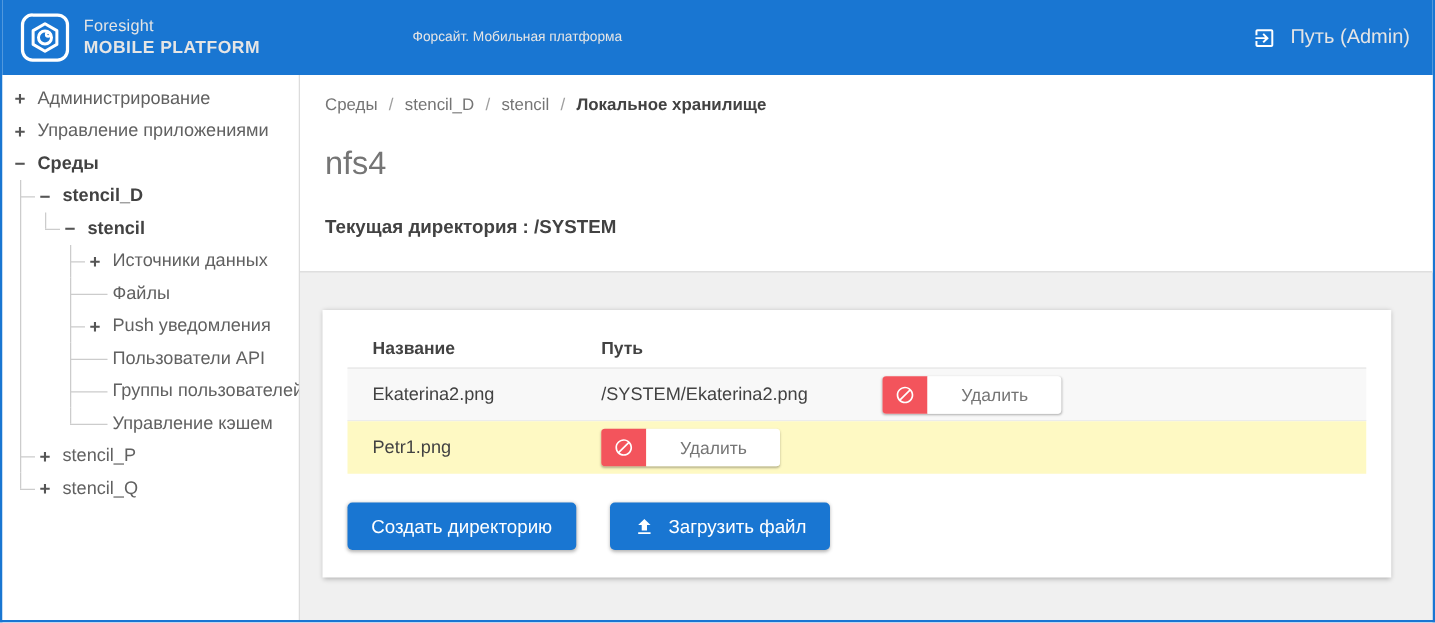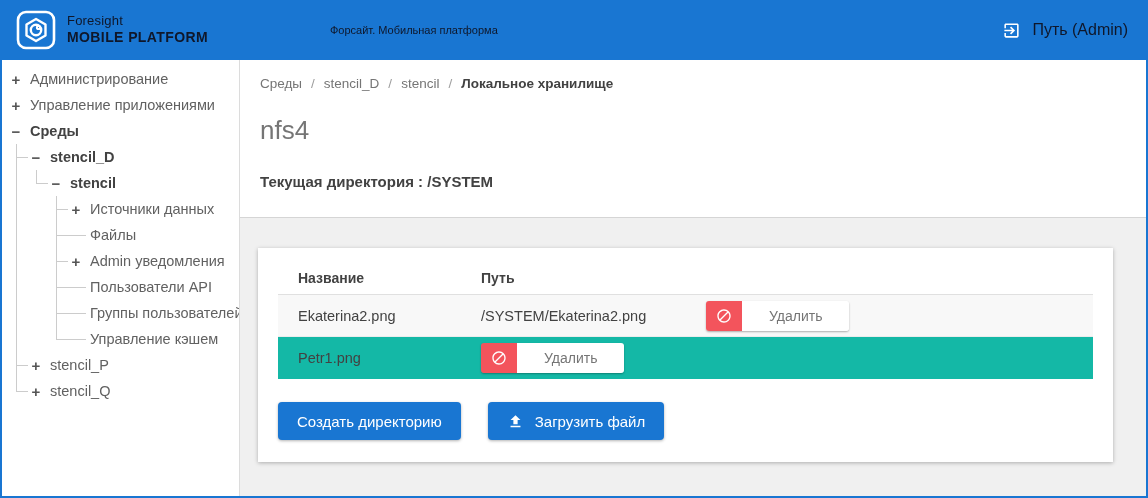--- a/index.html
+++ b/index.html
@@ -11,21 +11,21 @@
   }
   .window {
     width:1148px; height:498px;
     border:2px solid #1976d2; border-top:none;
     display:flex; flex-direction:column;
   }
 
   
   .header {
     height:60px; flex:0 0 60px;
-    background:#1976d2; color:#0f172a;
+    background:#1976d2; color:#e5e5e5;
     display:flex; align-items:center;
     position:relative;
   }
   .logo-box { display:flex; align-items:center; gap:11px; margin-left:14px; }
   .logo-icon { width:40px; height:40px; display:block; }
   .logo-text { display:flex; flex-direction:column; line-height:1.25; }
   .logo-line1 { font-size:13px; font-weight:400; letter-spacing:.2px; }
   .logo-line2 { font-size:14px; font-weight:700; letter-spacing:.4px; }
   .header-title {
     position:absolute; left:328px; top:50%; transform:translateY(-50%);
@@ -92,21 +92,21 @@
   }
 
   
   .trow {
     display:grid; grid-template-columns:183px 225px 1fr;
     align-items:center; padding-left:20px;
   }
   .thead { height:33px; font-size:14px; font-weight:700; color:#424242; border-bottom:1px solid #e0e0e0; }
   .tdata { height:42px; font-size:14.5px; color:#424242; }
   .tdata.odd { background:#f8f8f8; border-bottom:1px solid #ececec; }
-  .tdata.even { background:#14b8a6; }
+  .tdata.even { background:#fef9c3; }
 
   .del-btn {
     display:inline-flex; align-items:stretch; height:30px;
     border:none; background:none; padding:0; cursor:pointer;
     box-shadow:0 1px 2px rgba(0,0,0,.3); border-radius:3px;
     font-family:inherit;
   }
   .del-icon {
     width:36px; background:#f3545c; border-radius:3px 0 0 3px;
     display:flex; align-items:center; justify-content:center;
@@ -196,21 +196,21 @@
                       </div>
                     </li>
                     <li class="leaf">
                       <div class="node">
                         <span class="tnode-label">Файлы</span>
                       </div>
                     </li>
                     <li>
                       <div class="node">
                         <span class="expander">+</span>
-                        <span class="tnode-label">Admin уведомления</span>
+                        <span class="tnode-label">Push уведомления</span>
                       </div>
                     </li>
                     <li class="leaf">
                       <div class="node">
                         <span class="tnode-label">Пользователи API</span>
                       </div>
                     </li>
                     <li class="leaf">
                       <div class="node">
                         <span class="tnode-label">Группы пользователей</span>

